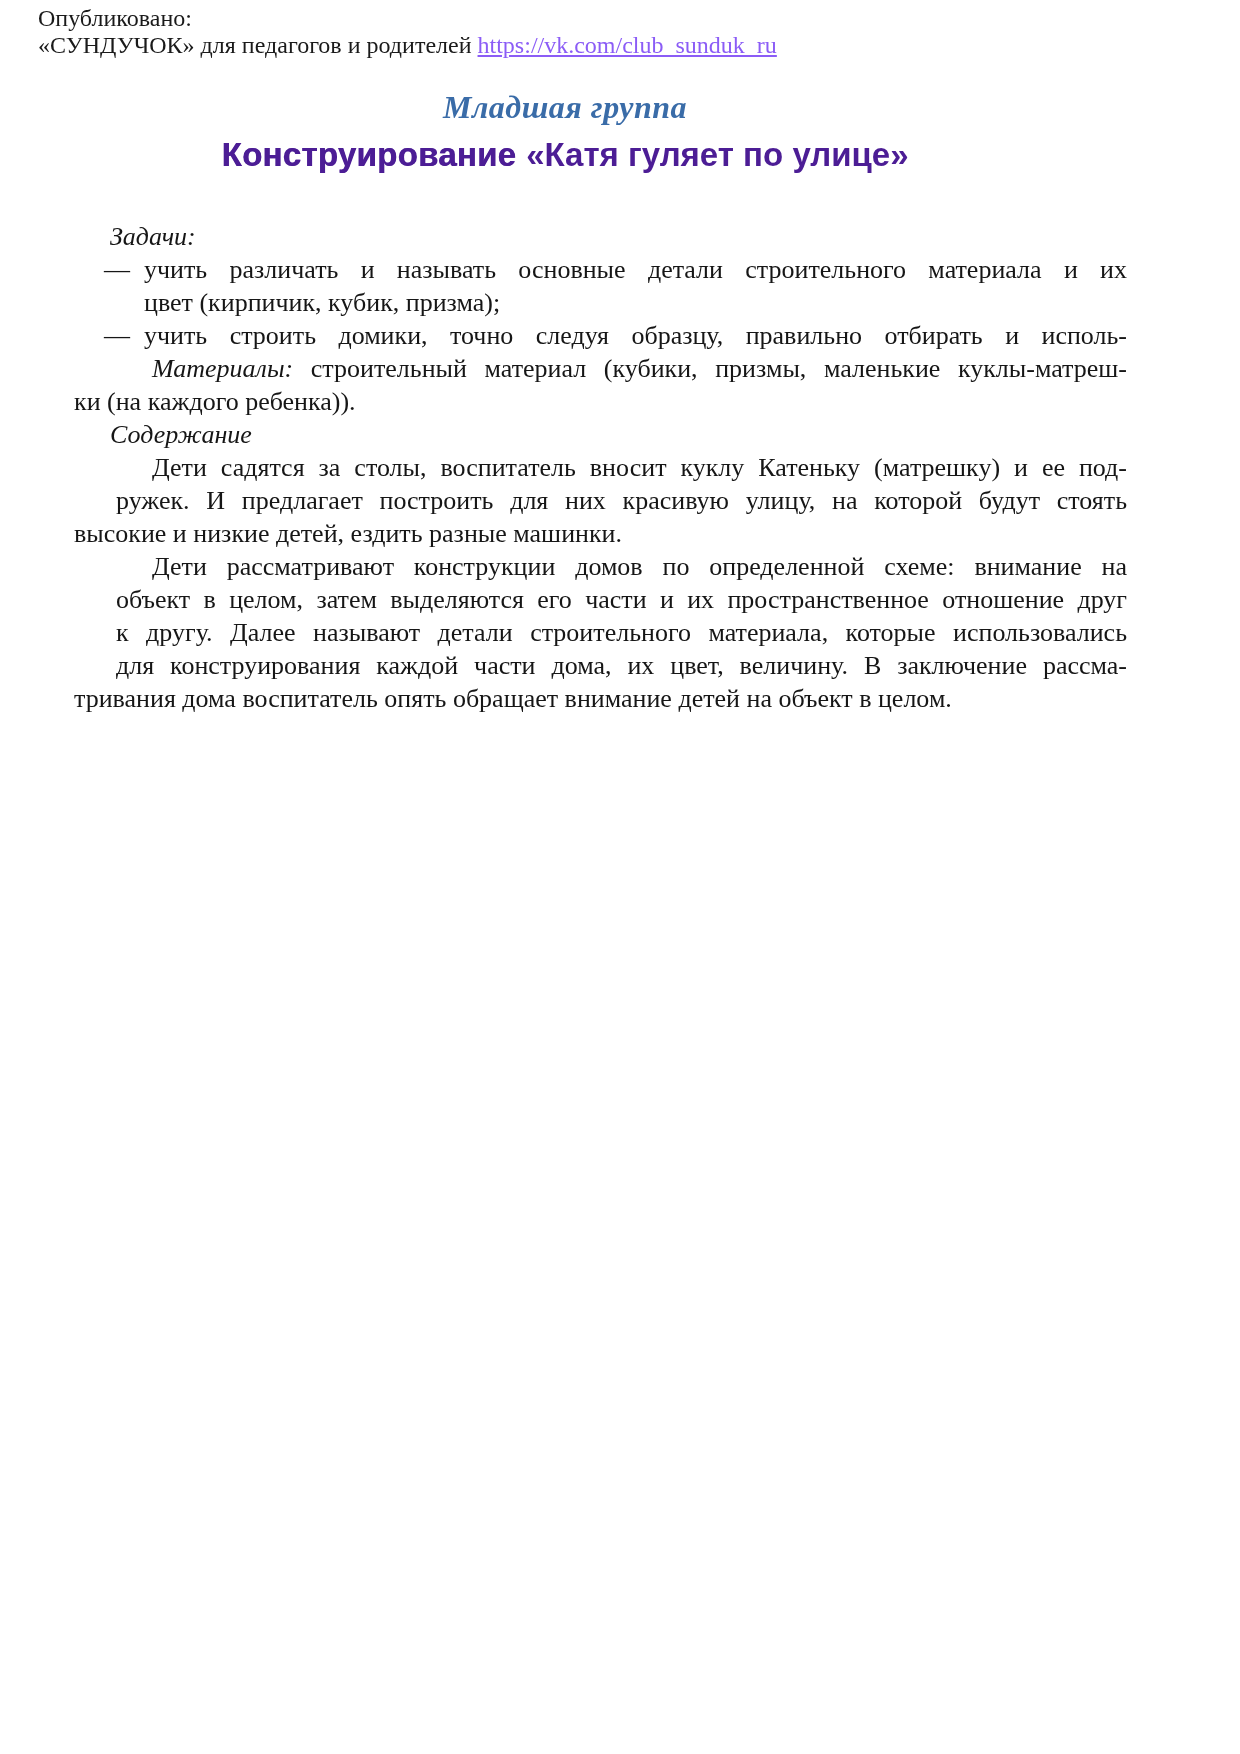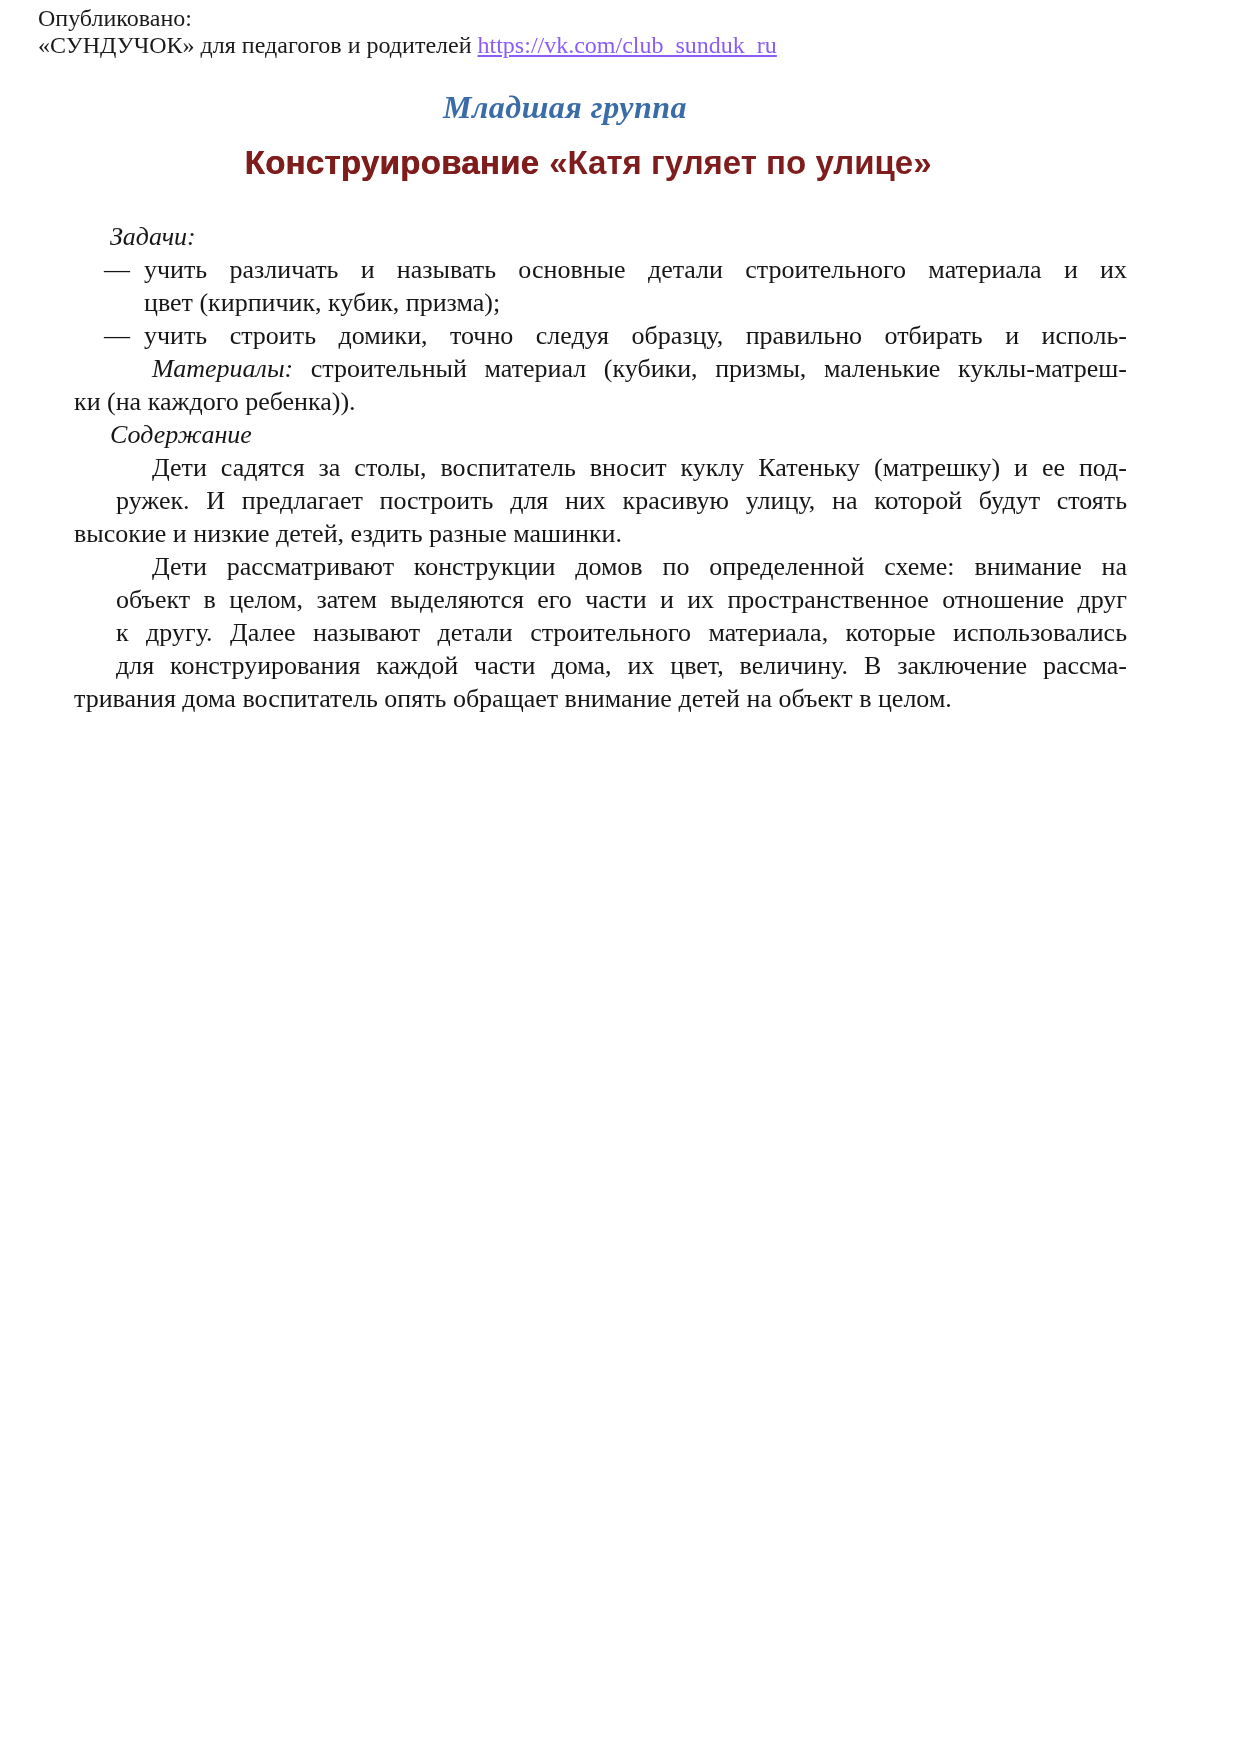--- a/index.html
+++ b/index.html
@@ -44,29 +44,28 @@
     font-style: italic;
     color: #3a6ca8;
     letter-spacing: 0.5px;
     margin-top: 19px;
   }
 
   
   .doc-title {
     position: absolute;
     left: 0;
-    top: 144px;
+    top: 136px;
     width: 1130px;
     text-align: center;
     font-family: "Liberation Sans", "DejaVu Sans", sans-serif;
     font-size: 33px;
     font-weight: bold;
-    color: #7f1d1d;
+    color: #4c1d95;
     white-space: nowrap;
-    margin-left: 23px;
   }
   .doc-title .title-main {
     text-shadow: 0.6px 0 0 currentColor; 
     letter-spacing: 0.3px;
   }
   .doc-title .title-quote {
     margin-left: 10px;
   }
 
   

